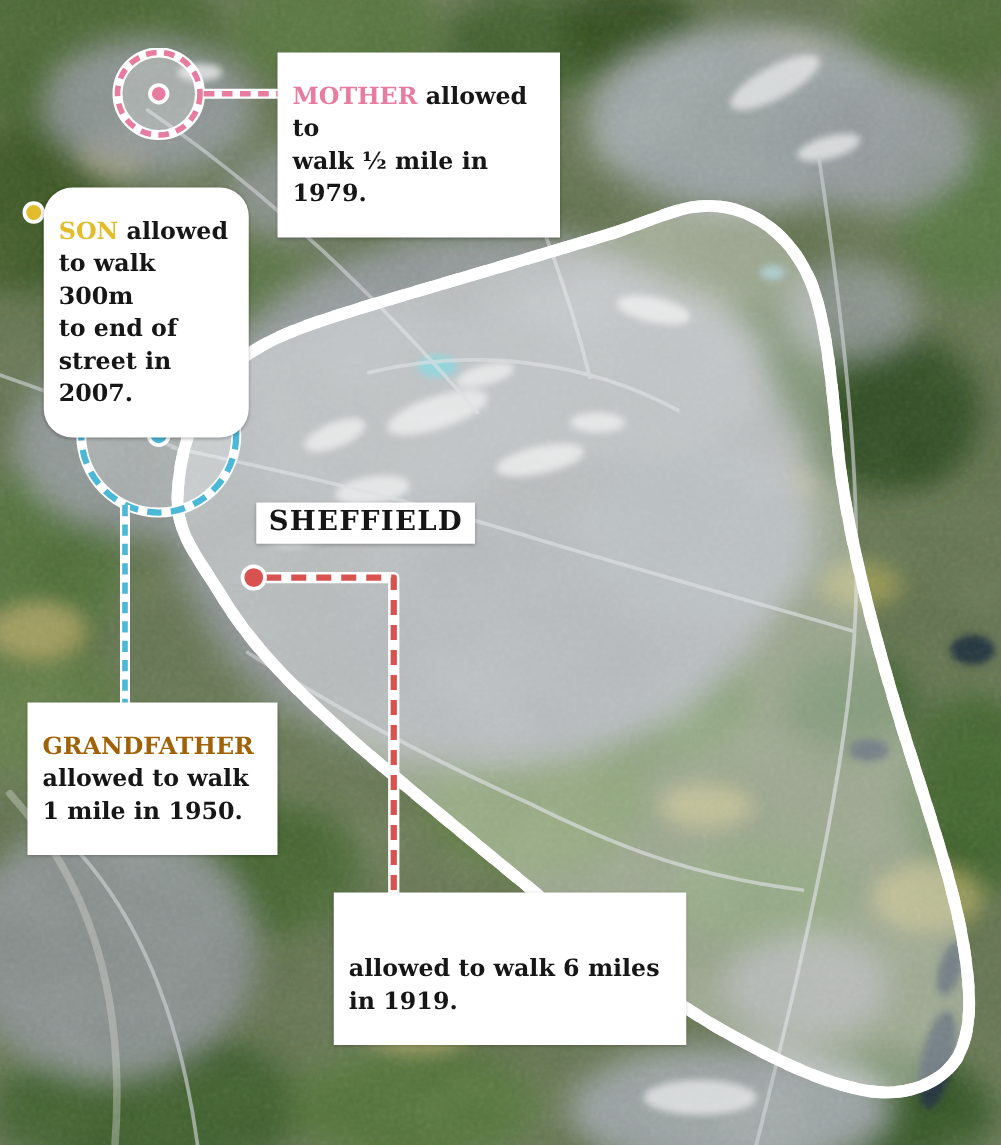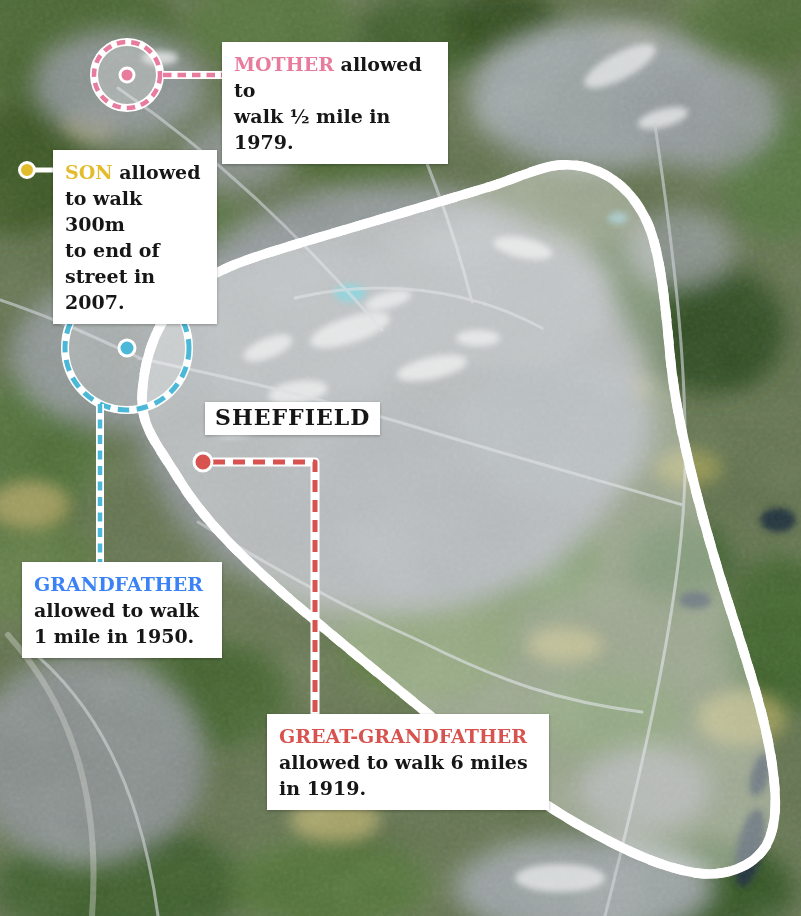--- a/index.html
+++ b/index.html
@@ -3,26 +3,26 @@
 <meta charset="utf-8">
 <style>
   html,body{margin:0;padding:0;background:#222;}
   #stage{
     position:relative;width:801px;height:916px;overflow:hidden;
     font-family:"DejaVu Serif","Liberation Serif",serif;
   }
   #map-svg{position:absolute;left:0;top:0;width:801px;height:916px;display:block;}
   .label{
     position:absolute;background:#fff;color:#161616;font-weight:bold;
-    font-size:19px;line-height:26px;padding:9px 12px;
+    font-size:19px;line-height:26px;padding:22px 12px;
     box-shadow:0 1px 3px rgba(0,0,0,.28);
   }
   .label .t{white-space:pre-line;}
   .mother-label{left:222px;top:42px;width:202px;}
-  .son-label{left:53px;top:150px;width:140px;}
+  .son-label{left:35px;top:150px;width:140px;border-radius:23px;}
   .grandfather-label{left:22px;top:562px;width:176px;}
   .gg-label{left:267px;top:714px;width:258px;}
   .sheffield-label{
     left:205px;top:402px;padding:2px 10px 5px;
     font-size:22px;letter-spacing:1px;font-weight:bold;
   }
 </style>
 </head>
 <body>
 
@@ -206,30 +206,29 @@
 
   <div class="label son-label">
     <span style="color: rgb(227, 188, 43);">SON</span>
     <span class="t">allowed
 to walk 300m
 to end of
 street in 2007.</span>
   </div>
 
   <div class="label grandfather-label">
-    <span style="color: #3b82f6;">GRANDFATHER</span>
+    <span style="color: #a16207;">GRANDFATHER</span>
     <span class="t">
 allowed to walk
 1 mile in 1950.</span>
   </div>
 
   <div class="label sheffield-label">
     <span>SHEFFIELD</span>
   </div>
 
   <div class="label gg-label">
-    <span style="color: rgb(216, 83, 79);">GREAT-GRANDFATHER</span>
     <span class="t">
 allowed to walk 6 miles
 in 1919.</span>
   </div>
 
 </div>
 
 </body></html>

